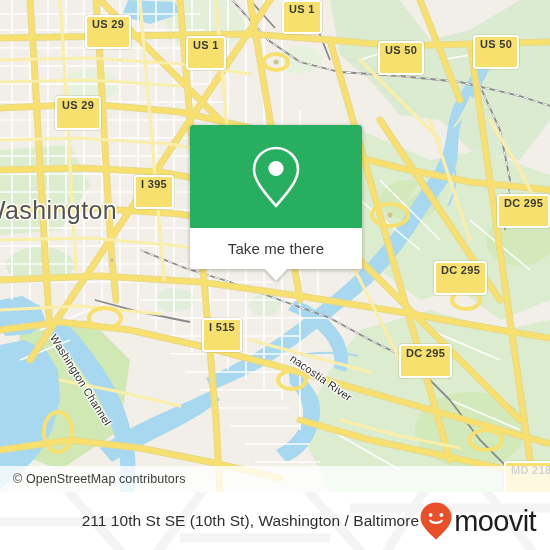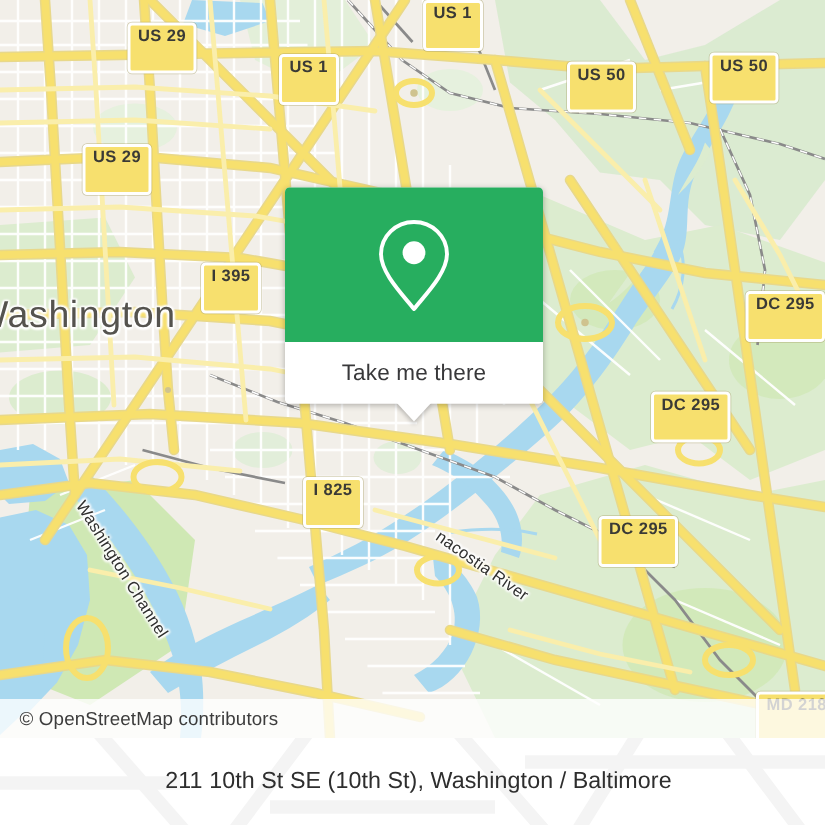--- a/index.html
+++ b/index.html
@@ -160,21 +160,21 @@
     position: absolute;
     left: 0;
     top: 0;
     opacity: 1;
   }
   #footer-inner {
     position: relative;
     height: 58px;
     display: flex;
     align-items: center;
-    justify-content: center;
+    justify-content: flex-end;
     padding: 0 14px 0 22px;
     box-sizing: border-box;
   }
   #footer-address {
     font-size: 15.5px;
     color: #2e2e2e;
     letter-spacing: 0.05px;
     white-space: nowrap;
   }
   #brand {
@@ -431,21 +431,21 @@
 
     <div class="shield" style="left:85px;  top:15px;">US 29</div>
     <div class="shield" style="left:186px; top:36px;">US 1</div>
     <div class="shield" style="left:282px; top:0px;">US 1</div>
     <div class="shield" style="left:378px; top:41px;">US 50</div>
     <div class="shield" style="left:473px; top:35px;">US 50</div>
     <div class="shield" style="left:55px;  top:96px;">US 29</div>
     <div class="shield" style="left:134px; top:175px;">I 395</div>
     <div class="shield" style="left:497px; top:194px;">DC 295</div>
     <div class="shield" style="left:434px; top:261px;">DC 295</div>
-    <div class="shield" style="left:202px; top:318px;">I 825</div>
+    <div class="shield" style="left:202px; top:318px;">I 515</div>
     <div class="shield" style="left:399px; top:344px;">DC 295</div>
     <div class="shield" style="left:504px; top:461px;">MD 218</div>
 
     <div id="attribution">
       <span id="attribution-text">© OpenStreetMap contributors</span>
     </div>
 
     <div id="popup">
       <div id="popup-image">
         <svg width="56" height="66" viewBox="0 0 56 66">
@@ -470,16 +470,26 @@
         <path d="M300 -10 L370 70"></path>
         <path d="M430 -10 L380 70"></path>
         <path d="M480 -10 L540 70"></path>
         <path d="M-10 30 L120 30"></path>
         <path d="M180 46 L330 46"></path>
         <path d="M350 16 L550 16"></path>
       </g>
     </svg>
     <div id="footer-inner">
       <span id="footer-address">211 10th St SE (10th St), Washington / Baltimore</span>
+      <div id="brand">
+        <svg width="34" height="40" viewBox="0 0 34 40">
+          <path d="M17 1.5 C8.4 1.5 1.5 8.2 1.5 16.5 C1.5 24.5 10 32 17 38.5
+                   C24 32 32.5 24.5 32.5 16.5 C32.5 8.2 25.6 1.5 17 1.5 Z" fill="#e8502a"></path>
+          <circle cx="11.6" cy="14" r="1.9" fill="#ffffff"></circle>
+          <circle cx="22.4" cy="14" r="1.9" fill="#ffffff"></circle>
+          <path d="M11.2 19.6 C13.4 22.6 20.6 22.6 22.8 19.6" stroke="#ffffff" stroke-width="2.1" fill="none" stroke-linecap="round"></path>
+        </svg>
+        <span id="brand-wordmark">moovit</span>
+      </div>
     </div>
   </div>
 
 </div>
 
 </body></html>

